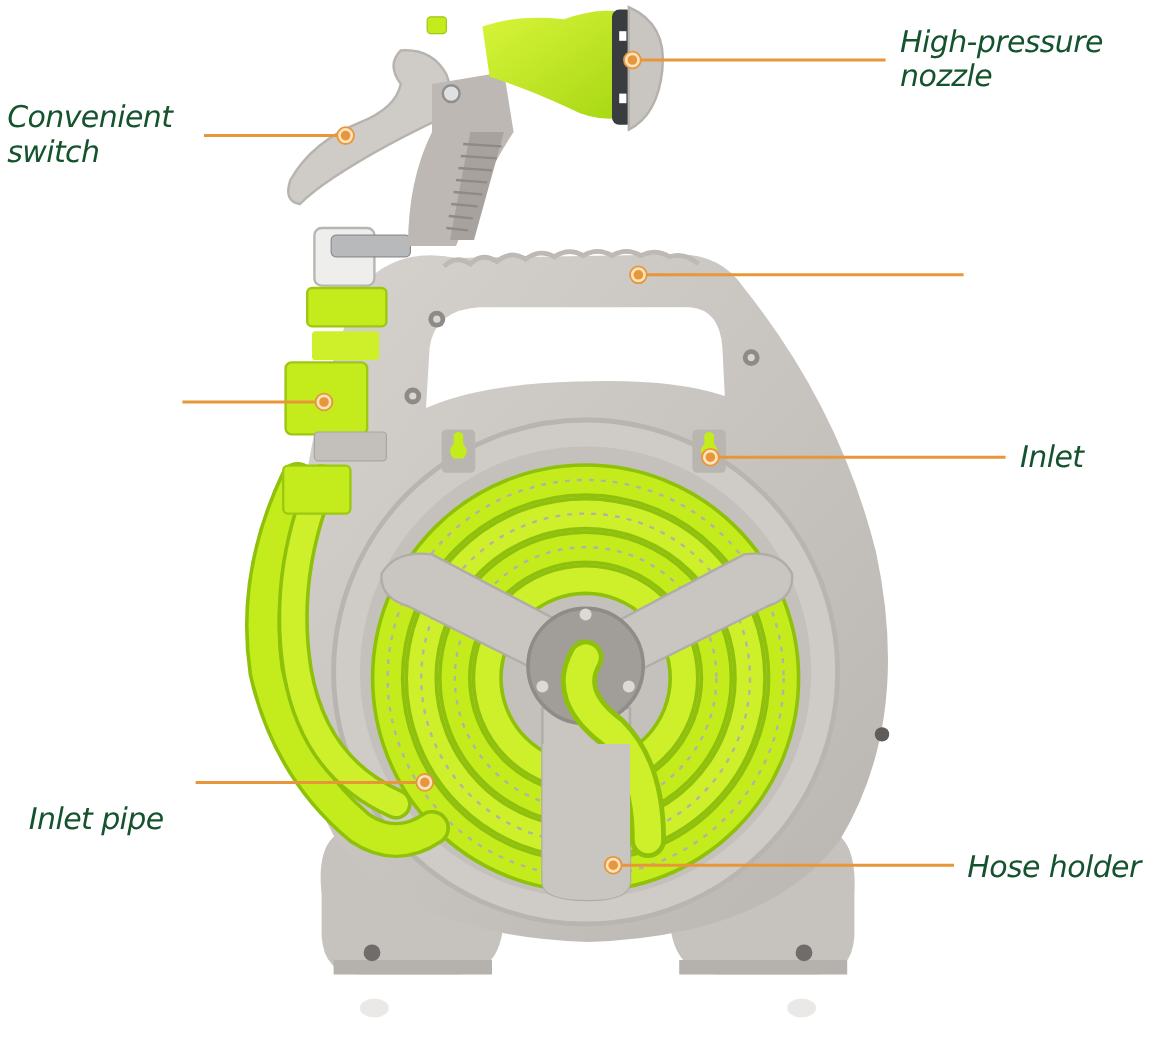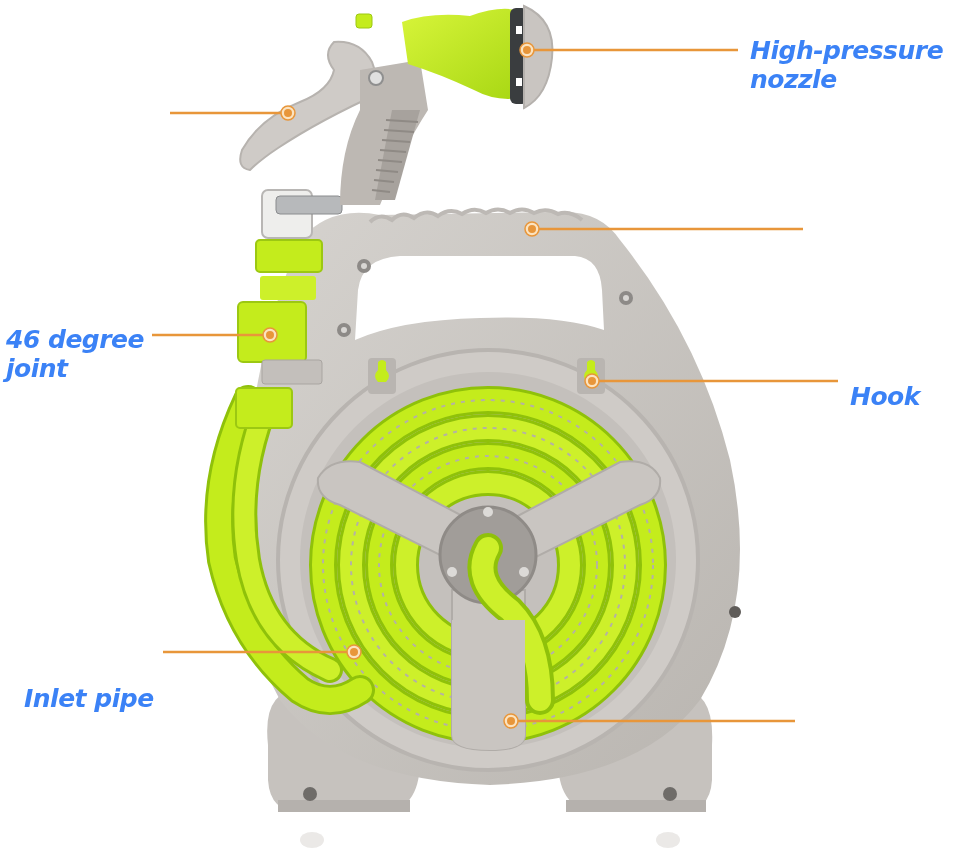--- a/index.html
+++ b/index.html
@@ -1,20 +1,20 @@
 <!DOCTYPE html>
 <html><head>
   <meta charset="utf-8">
   <style>
     html, body { margin:0; padding:0; background:#ffffff; }
     body { width:972px; height:868px; position:relative; overflow:hidden;
            font-family:"DejaVu Sans", "Liberation Sans", sans-serif; }
     #stage { position:absolute; left:0; top:0; width:972px; height:868px; }
-    .label { position:absolute; font-weight:bold; font-style:italic; color:#3b82f6;
-             font-size:25px; line-height:29px; letter-spacing:-0.5px; white-space:pre;margin-top:16px; }
+    .label { position:absolute; font-weight:normal; font-style:italic; color:#14532d;
+             font-size:25px; line-height:29px; letter-spacing:-0.5px; white-space:pre; }
     svg#art { position:absolute; left:0; top:0; }
   </style>
 </head>
 <body>
 
 <div id="stage">
 
   <svg id="art" width="972" height="868" viewBox="0 0 972 868">
     <defs>
       <linearGradient id="grayBody" x1="0" y1="0" x2="1" y2="1">
@@ -168,19 +168,20 @@
           <circle cx="354" cy="652" r="4" fill="#e8963a"></circle>
         </g>
         <g>
           <line x1="511" y1="721" x2="795" y2="721" stroke="#e8963a" stroke-width="2.5"></line>
           <circle cx="511" cy="721" r="7" fill="#fbe3c0" stroke="#e8963a" stroke-width="1.5"></circle>
           <circle cx="511" cy="721" r="4" fill="#e8963a"></circle>
         </g>
       </g>
   </svg>
 
+  <div class="label" style="left:6px; top:83px;">Convenient
+switch</div>
   <div class="label" style="left:750px; top:20px;">High-pressure
 nozzle</div>
-  <div class="label" style="left:6px; top:309px;">46 degree
-joint</div>
-  <div class="label" style="left:850px; top:366px;">Hook</div>
+  <div class="label" style="left:850px; top:366px;">Inlet</div>
   <div class="label" style="left:24px; top:668px;">Inlet pipe</div>
+  <div class="label" style="left:806px; top:708px;">Hose holder</div>
 </div>
 
 </body></html>

